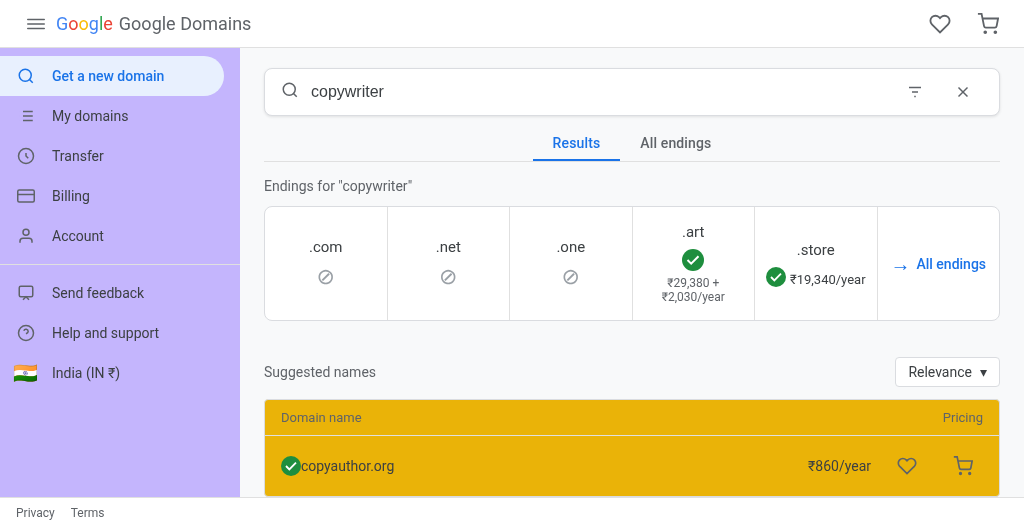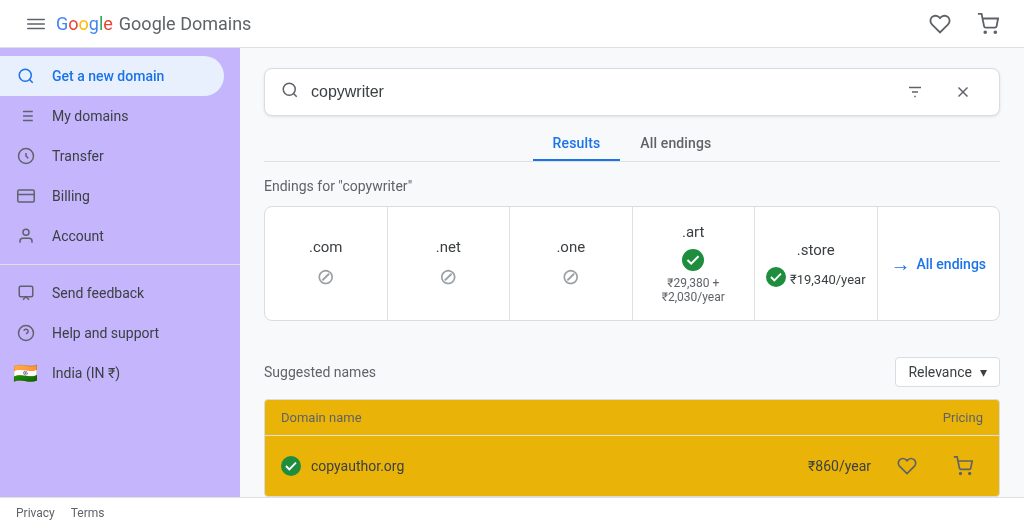--- a/index.html
+++ b/index.html
@@ -168,21 +168,21 @@
     .col-domain { flex: 1; }
     .col-pricing { width: 200px; text-align: right; display: flex; justify-content: flex-end; align-items: center; gap: 24px; }
 
     .results-table-row {
       display: flex;
       align-items: center;
       padding: 10px 16px;
       border-bottom: 1px solid #e0e0e0;
     }
     .results-table-row:last-child { border-bottom: none; }
-    .domain-name { display: flex; align-items: center; gap: 10px; flex: 1; font-size: 14px; color: #3c4043; }
+    .domain-name { display: flex; align-items: center; gap: 0; flex: 1; font-size: 14px; color: #3c4043; }
     .pricing-col { width: 200px; display: flex; align-items: center; justify-content: flex-end; gap: 16px; font-size: 14px; color: #3c4043; }
   </style>
 </head>
 <body>
 
 <div class="top-bar">
   <button class="icon-btn">
     <svg width="18" height="18" viewBox="0 0 24 24" fill="#5f6368">
         <rect y="5" width="24" height="2" rx="1"></rect>
         <rect y="11" width="24" height="2" rx="1"></rect>

